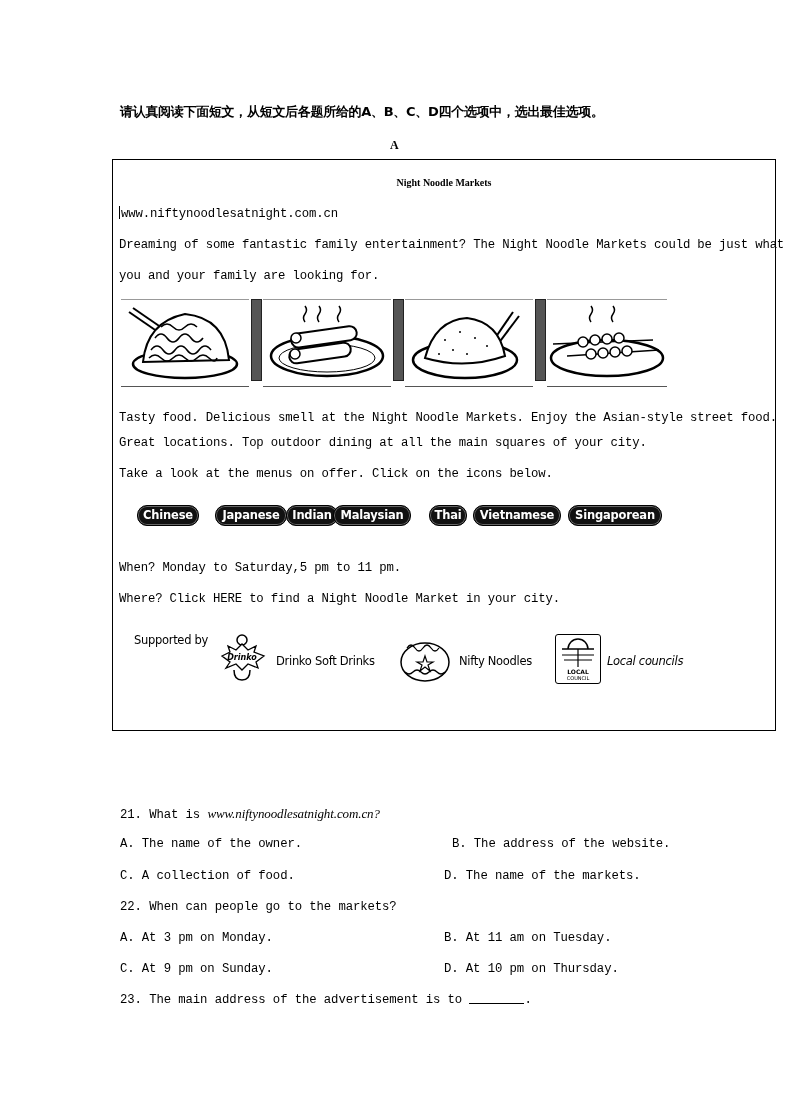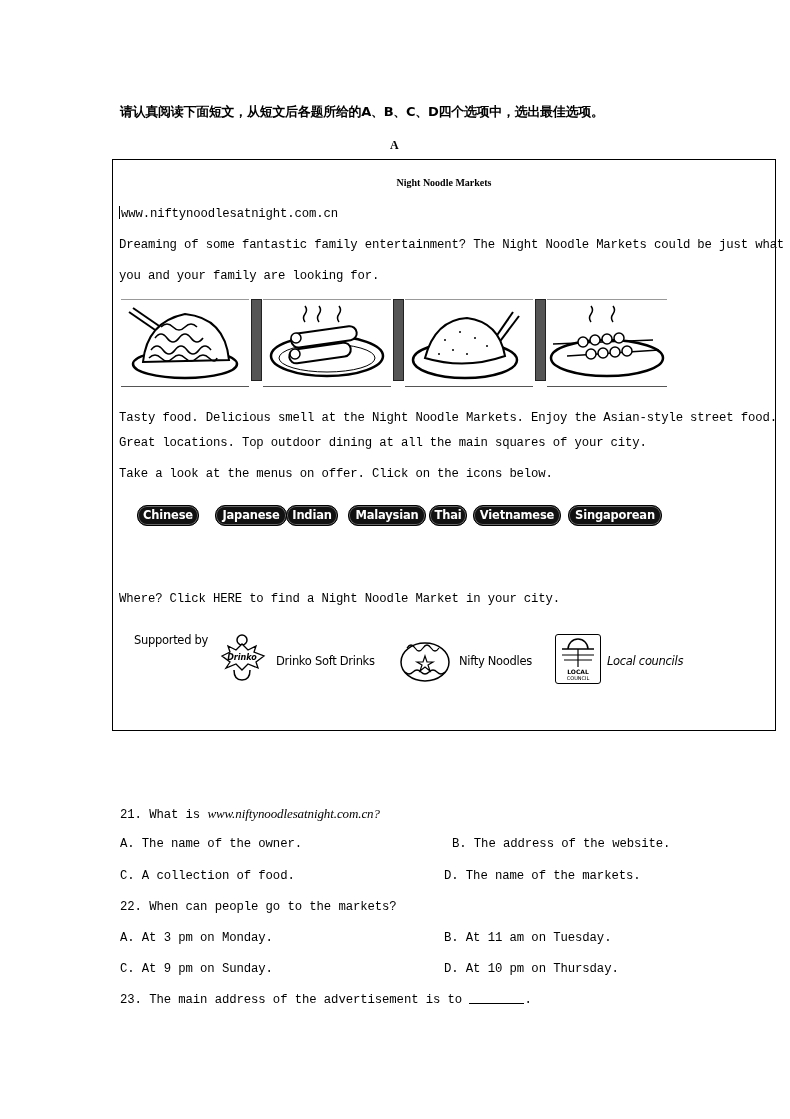--- a/index.html
+++ b/index.html
@@ -101,26 +101,27 @@
   </div>
 
   <div class="abs line" style="left:6px; top:251px;">Tasty food. Delicious smell at the Night Noodle Markets. Enjoy the Asian-style street food.</div>
   <div class="abs line" style="left:6px; top:276px;">Great locations. Top outdoor dining at all the main squares of your city.</div>
   <div class="abs line" style="left:6px; top:307px;">Take a look at the menus on offer. Click on the icons below.</div>
 
   <div class="abs cuisine-row">
     <div class="pill" style="left:0; width:60px;">Chinese</div>
     <div class="pill" style="left:70px; width:70px;margin-left:8px;">Japanese</div>
     <div class="pill" style="left:149px; width:50px;">Indian</div>
-    <div class="pill" style="left:211px; width:76px;">Malaysian</div>
+    <div class="pill" style="left:196px; width:76px;">Malaysian</div>
     <div class="pill" style="left:292px; width:36px;">Thai</div>
     <div class="pill" style="left:336px; width:86px;">Vietnamese</div>
     <div class="pill" style="left:431px; width:92px;">Singaporean</div>
   </div>
 
+  <div class="abs line" style="left:6px; top:401px;">When? Monday to Saturday,5 pm to 11 pm.</div>
   <div class="abs line" style="left:6px; top:432px;">Where? Click HERE to find a Night Noodle Market in your city.</div>
 
   <div class="abs sponsor-label" style="left:21px; top:473px;">Supported by</div>
 
   <div class="logo" style="left:105px; top:472px; width:50px; height:50px;">
     <svg width="50" height="50" viewBox="0 0 50 50">
       <circle cx="24" cy="8" r="5" fill="none" stroke="#000" stroke-width="1.5"></circle>
       <path d="M4 24 L12 20 L10 14 L18 18 L24 12 L30 18 L38 14 L36 20 L46 24 L38 30 L40 36 L30 32 L24 38 L18 32 L8 36 L12 30 Z" fill="#fff" stroke="#000" stroke-width="1.3"></path>
       <text x="24" y="28" font-size="8" text-anchor="middle" font-family="DejaVu Sans, sans-serif" font-style="italic" font-weight="bold">Drinko</text>
       <path d="M16 38 Q16 48 24 48 Q32 48 32 38" fill="none" stroke="#000" stroke-width="1.5"></path>

